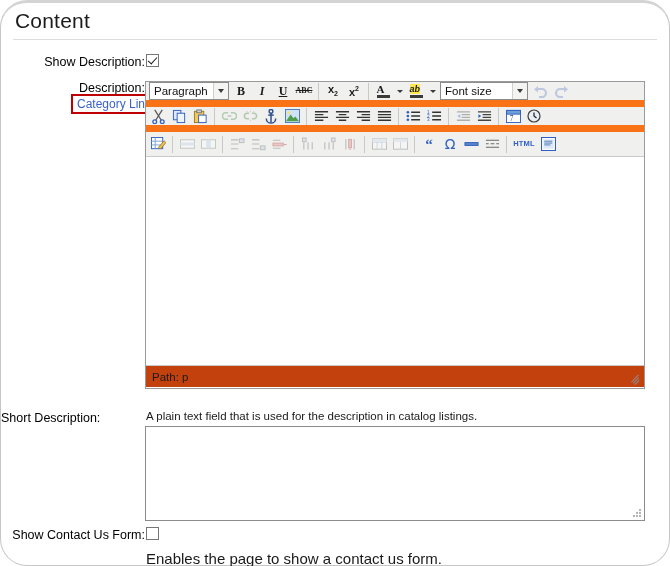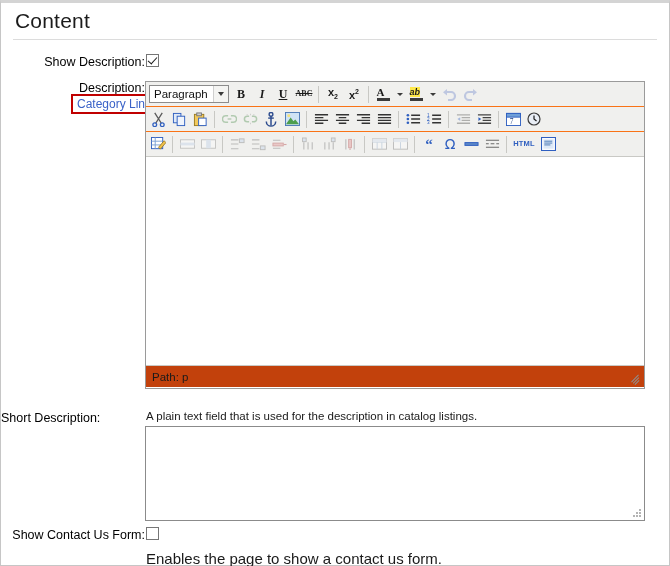--- a/index.html
+++ b/index.html
@@ -19,20 +19,21 @@
   .page {
     position: absolute;
     left: 0; top: 0;
     width: 670px; height: 566px;
     border-left: 1px solid #c6c6c6;
     border-right: 1px solid #c6c6c6;
     border-top: 3px solid #d4d4d4;
     border-bottom: 1px solid #c6c6c6;
     box-sizing: border-box;
     background: #fff;
+    border-radius: 27px;
   }
   .page-title {
     font-size: 21px;
     font-weight: normal;
     color: #1b1b1b;
     margin: 6px 0 0 14px;
     letter-spacing: .2px;
   }
   .title-rule {
     border-bottom: 1px solid #dcdcdc;
@@ -110,21 +111,21 @@
     border: 1px solid #9a9a9a;
     box-sizing: border-box;
     background: #fff;
   }
   .tb-row {
     display: flex;
     align-items: center;
     height: 25px;
     padding: 0 2px;
     background: #f0f0ee;
-    border-bottom: 1px solid #f97316;
+    border-bottom: 7px solid #f97316;
     box-sizing: border-box;
     gap: 1px;
   }
   .tb-row:nth-child(3) { border-bottom: 1px solid #c9c9c5; }
   .sep {
     width: 1px; height: 17px;
     background: #c8c8c4;
     margin: 0 3px;
     flex: none;
   }
@@ -328,20 +329,26 @@
       <div class="btn">
         <span style="display:block;line-height:9px;">
           <span style="font-size:9px;font-weight:bold;background:#ffe94a;font-style:italic;">ab</span>
           <span style="display:block;width:13px;height:3px;background:#3b3b3b;margin-top:1px;"></span>
         </span>
       </div>
       <div class="split-arrow">
           <span class="arrow-sm"></span>
         </div>
 
+      <div class="sel" id="sel-fontsize">
+        <span class="sel-txt">Font size</span>
+        <span class="sel-arrow">
+            <span class="arrow-dn"></span>
+          </span>
+      </div>
 
       <div class="btn dis">
         <svg width="15" height="13" viewBox="0 0 15 13">
             <path d="M3 4 H9 a4 4 0 0 1 0 8 H6" fill="none" stroke="#6f86cc" stroke-width="2.2"></path>
             <path d="M5 1 L1 4.2 L5 7.4 Z" fill="#6f86cc"></path>
           </svg>
       </div>
       <div class="btn dis">
         <svg width="15" height="13" viewBox="0 0 15 13">
             <path d="M12 4 H6 a4 4 0 0 0 0 8 H9" fill="none" stroke="#6f86cc" stroke-width="2.2"></path>

